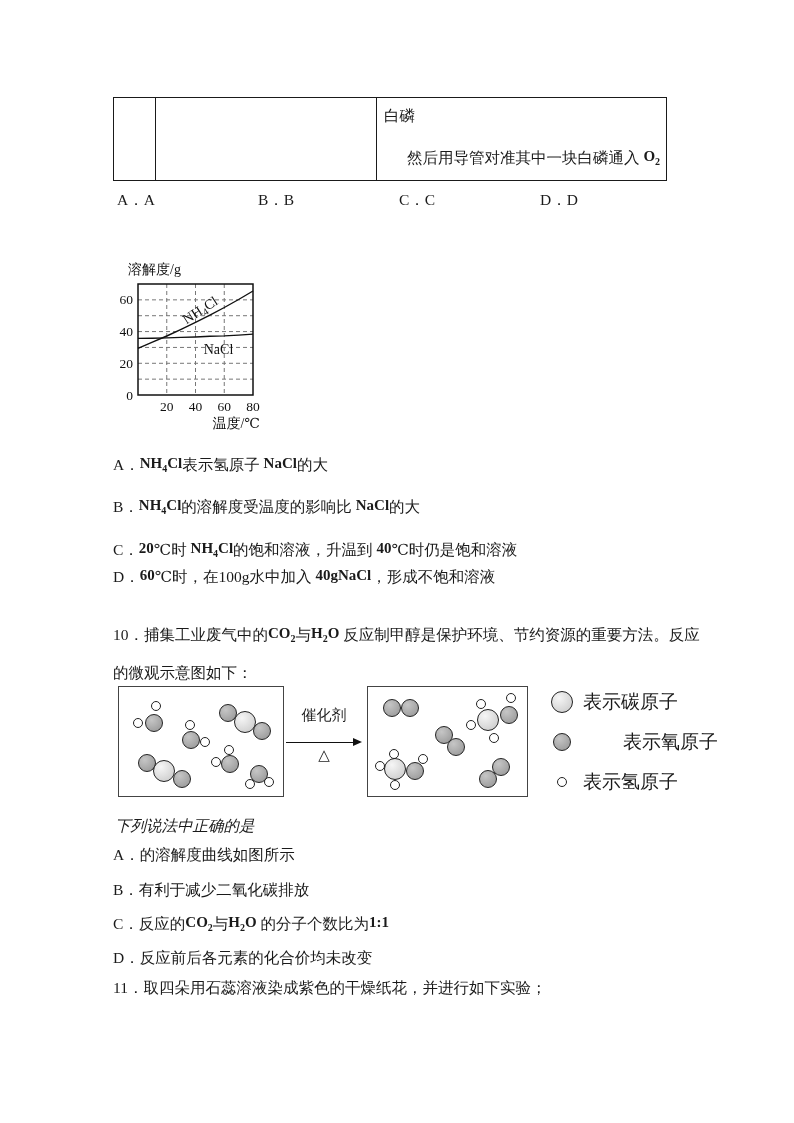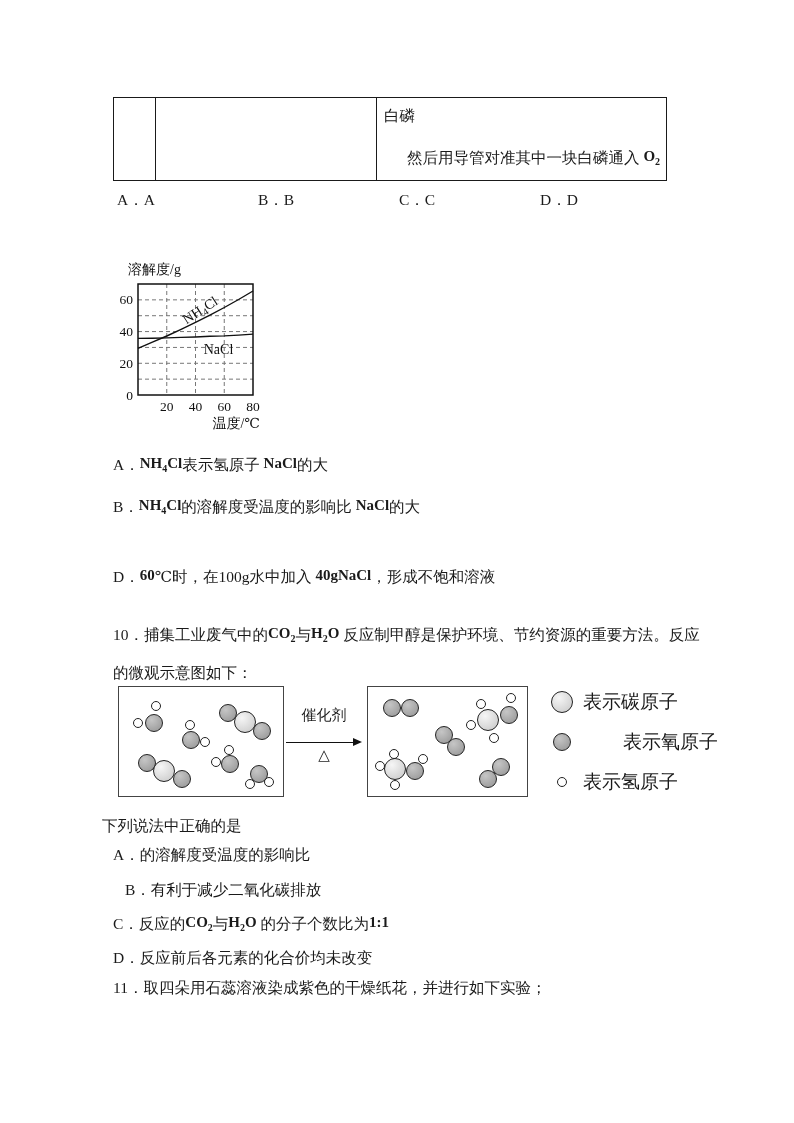--- a/index.html
+++ b/index.html
@@ -91,20 +91,21 @@
       <text class="tick" text-anchor="end" x="23" y="76.07142857142858">40</text>
       <text class="tick" text-anchor="end" x="23" y="44.35714285714286">60</text>
       <text class="axlabel" x="18" y="14">溶解度/g</text>
       <text class="axlabel" text-anchor="end" x="150" y="168">温度/℃</text>
       <text class="slabel" text-anchor="middle" transform="translate(92.7,54.1) rotate(-33)">NH<tspan class="ssub" dy="3">4</tspan><tspan dy="-3">Cl</tspan></text>
       <text class="slabel" text-anchor="middle" transform="translate(108.5,93.8) rotate(0)">NaCl</text>
     </svg>
 
   <div class="abs trow" style="left:113px; top:451px;"><span class="seg-t">A．</span><span class="seg-f">NH</span><span class="seg-s">4</span><span class="seg-f">Cl</span><span class="seg-t">表示氢原子 </span><span class="seg-f">NaCl</span><span class="seg-t">的大</span></div>
   <div class="abs trow" style="left:113px; top:493px;"><span class="seg-t">B．</span><span class="seg-f">NH</span><span class="seg-s">4</span><span class="seg-f">Cl</span><span class="seg-t">的溶解度受温度的影响比 </span><span class="seg-f">NaCl</span><span class="seg-t">的大</span></div>
+  <div class="abs trow" style="left:113px; top:536px;"><span class="seg-t">C．</span><span class="seg-f">20</span><span class="seg-t">℃时 </span><span class="seg-f">NH</span><span class="seg-s">4</span><span class="seg-f">Cl</span><span class="seg-t">的饱和溶液，升温到 </span><span class="seg-f">40</span><span class="seg-t">℃时仍是饱和溶液</span></div>
   <div class="abs trow" style="left:113px; top:563px;"><span class="seg-t">D．</span><span class="seg-f">60</span><span class="seg-t">℃时，在100g水中加入 </span><span class="seg-f">40gNaCl</span><span class="seg-t">，形成不饱和溶液</span></div>
 
   <div class="abs wraptext" style="left:113px; top:617px; width:588px;"><span class="seg-t">10．捕集工业废气中的</span><span class="seg-f">CO</span><span class="seg-s">2</span><span class="seg-t">与</span><span class="seg-f">H</span><span class="seg-s">2</span><span class="seg-f">O</span><span class="seg-t"> 反应制甲醇是保护环境、节约资源的重要方法。反应的微观示意图如下：</span></div>
 
   <div>
     <div class="abs molbox" id="reactants-box" style="left:118px; top:686px; width:166px; height:111px;">
         <div>
           <div class="atom atom-H" style="height: 10px; width: 10px; left: 32px; top: 14px;"></div>
           <div class="atom atom-H" style="height: 10px; width: 10px; left: 14px; top: 31px;"></div>
           <div class="atom atom-O" style="height: 18px; width: 18px; left: 26px; top: 27px;"></div>
@@ -189,21 +190,21 @@
       </div>
       <div class="legend-row" style="top:80px; left:0px;">
         <span class="legend-swatch" id="sw-H">
             <span class="atom atom-H" style="height: 10px; width: 10px;"></span>
           </span>
         <span class="legend-label">表示氢原子</span>
       </div>
     </div>
   </div>
 
-  <div class="abs trow" style="left:102px; top:814px;">下列说法中正确的是</div>
-  <div class="abs trow" style="left:113px; top:843px;"><span class="seg-t">A．的溶解度受温度的影响比</span></div>
-  <div class="abs trow" style="left:113px; top:878px;margin-left:12px;"><span class="seg-t">B．有利于减少二氧化碳排放</span></div>
+  <div class="abs trow" style="left:115px; top:814px;font-style:italic;">下列说法中正确的是</div>
+  <div class="abs trow" style="left:113px; top:843px;"><span class="seg-t">A．的溶解度曲线如图所示</span></div>
+  <div class="abs trow" style="left:113px; top:878px;"><span class="seg-t">B．有利于减少二氧化碳排放</span></div>
   <div class="abs trow" style="left:113px; top:910px;"><span class="seg-t">C．反应的</span><span class="seg-f">CO</span><span class="seg-s">2</span><span class="seg-t">与</span><span class="seg-f">H</span><span class="seg-s">2</span><span class="seg-f">O</span><span class="seg-t"> 的分子个数比为</span><span class="seg-f">1:1</span></div>
   <div class="abs trow" style="left:113px; top:946px;"><span class="seg-t">D．反应前后各元素的化合价均未改变</span></div>
 
   <div class="abs trow" style="left:113px; top:976px;">11．取四朵用石蕊溶液染成紫色的干燥纸花，并进行如下实验；</div>
 
 </div>
 
 </body></html>

